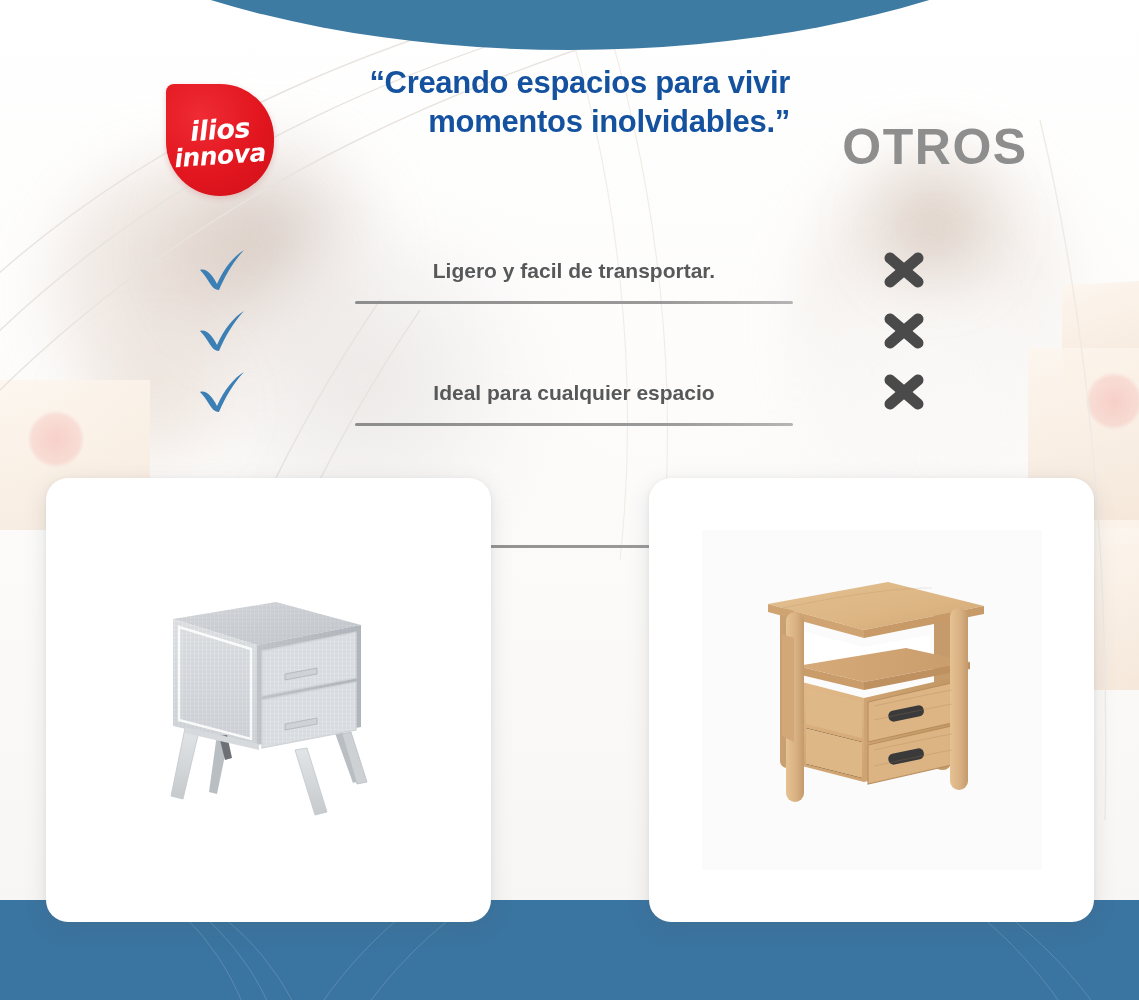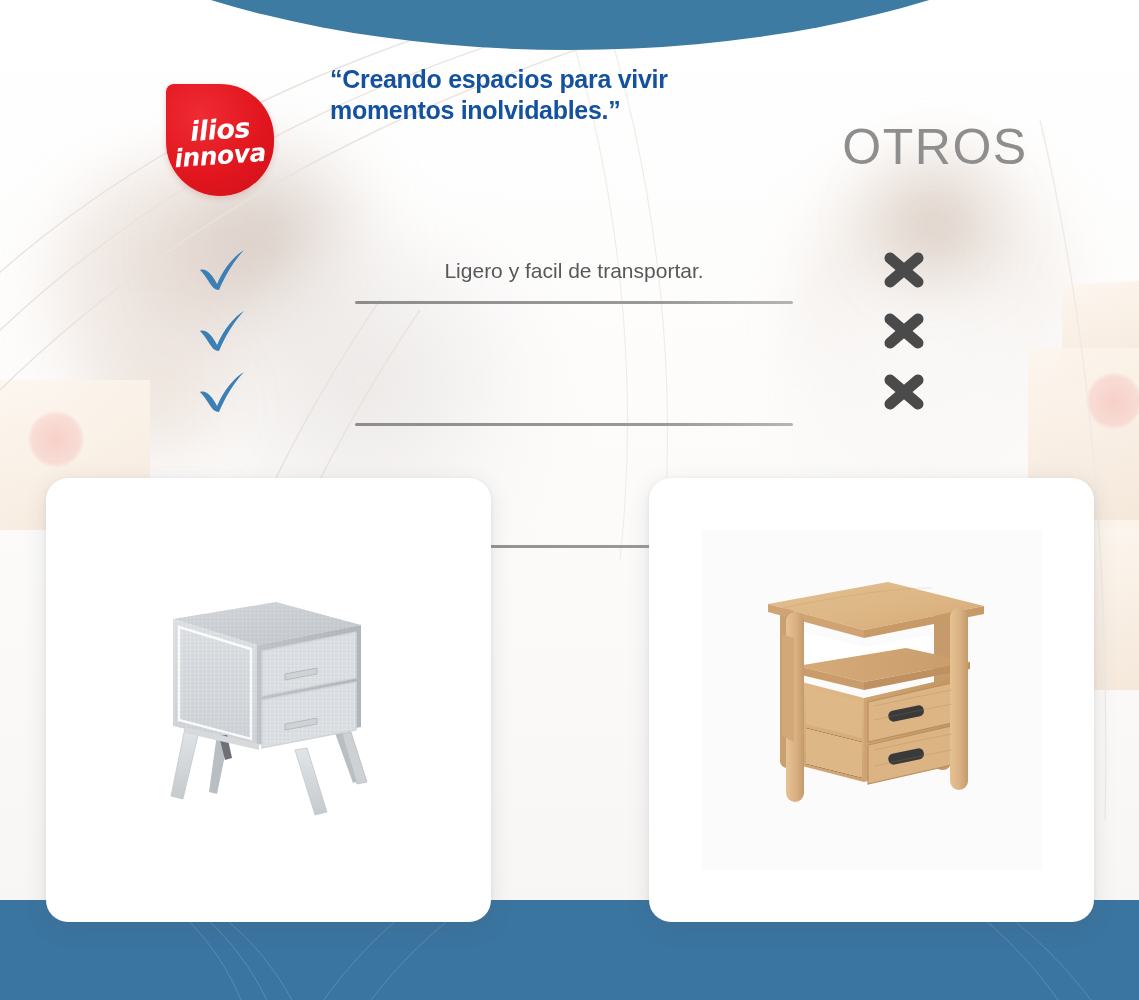--- a/index.html
+++ b/index.html
@@ -169,38 +169,38 @@
     letter-spacing: -0.5px;
     white-space: nowrap;
   }
 
   
   .headline {
     position: absolute;
     left: 330px;
     top: 64px;
     width: 460px;
-    text-align: left;
+    text-align: right;
     color: #14519e;
-    font-size: 25px;
+    font-size: 31px;
     font-weight: bold;
     line-height: 1.25;
     letter-spacing: -0.3px;
   }
 
   
   .otros {
     position: absolute;
     left: 800px;
     top: 118px;
     width: 270px;
     text-align: center;
     color: #8e8e8e;
     font-size: 50px;
-    font-weight: normal;
+    font-weight: bold;
     letter-spacing: 1.5px;
   }
 
   
   .compare {
     position: absolute;
     left: 0;
     top: 240px;
     width: 1139px;
   }
@@ -219,21 +219,21 @@
     position: absolute;
     left: 355px;
     top: 0;
     width: 438px;
     height: 61px;
     display: flex;
     align-items: center;
     justify-content: center;
     color: #57585a;
     font-size: 21px;
-    font-weight: normal;
+    font-weight: bold;
   }
   .x-cell {
     position: absolute;
     left: 880px;
     top: 8px;
     width: 48px;
     height: 44px;
   }
   .divider {
     position: absolute;
@@ -359,20 +359,21 @@
       </div>
       <div class="divider d2"></div>
     </div>
 
     <div class="row">
       <div class="check-cell">
         <svg width="52" height="48" viewBox="0 0 52 48">
           <path d="M4 24 C 10 22 16 28 21 38 C 28 22 38 10 48 4 C 37 16 29 30 23 44 C 19 44 16 41 13 36 C 10 31 7 27 4 24 Z" fill="#3b7fb5"></path>
         </svg>
       </div>
+      <div class="feature-cell">Ideal para cualquier espacio</div>
       <div class="x-cell">
         <svg width="48" height="44" viewBox="0 0 48 44">
           <g stroke="#4a4a4a" stroke-width="11" stroke-linecap="round">
             <line x1="10" y1="10" x2="38" y2="34"></line>
             <line x1="38" y1="10" x2="10" y2="34"></line>
           </g>
         </svg>
       </div>
       <div class="divider d3"></div>
     </div>

